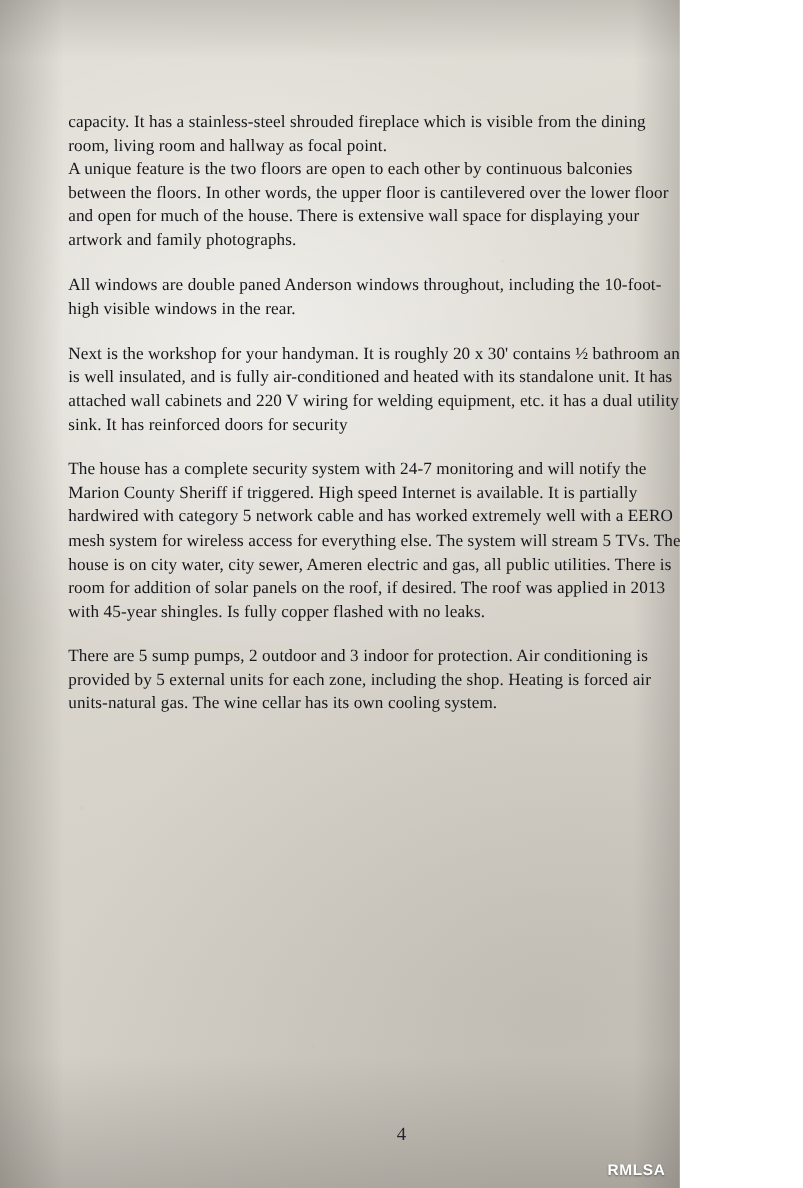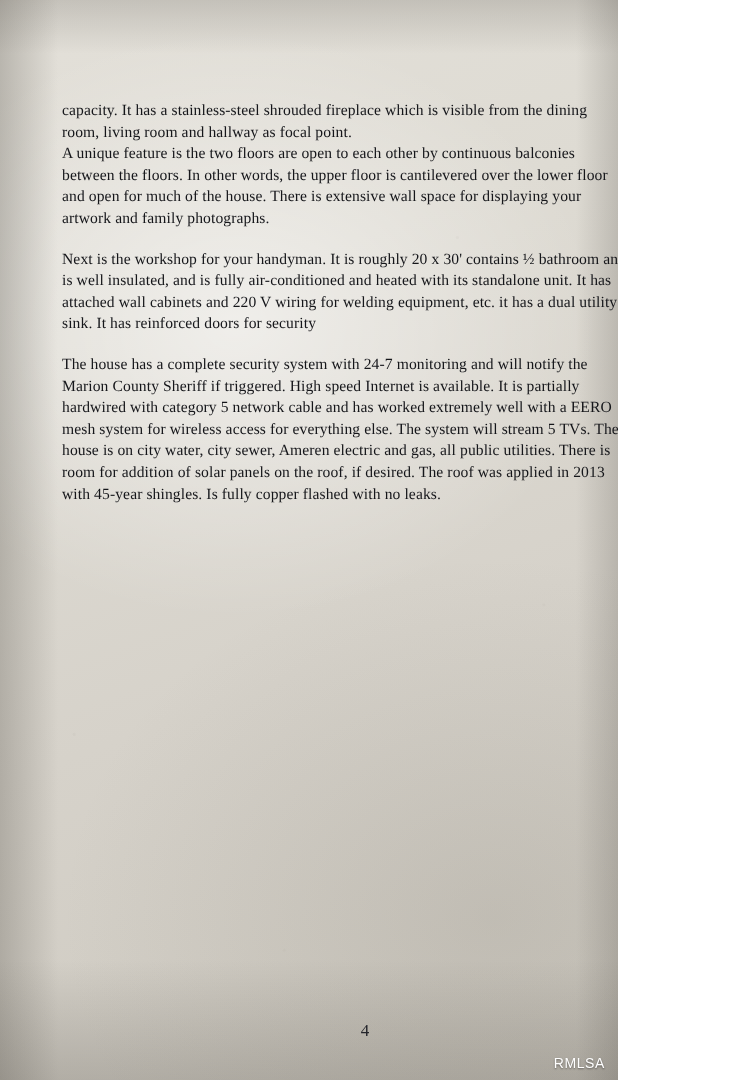--- a/index.html
+++ b/index.html
@@ -94,21 +94,21 @@
     font-size: 17px;
     color: #23242a;
   }
 
   .watermark {
     position: absolute;
     right: 13px;
     bottom: 9px;
     font-family: "Liberation Sans", sans-serif;
     font-size: 14px;
-    font-weight: 400;
+    font-weight: 700;
     letter-spacing: 0.6px;
     color: #ffffff;
     text-shadow: 0 1px 2px rgba(0,0,0,0.45);
   }
 
   
   .speckle {
     position: absolute;
     inset: 0;
     pointer-events: none;
@@ -127,20 +127,22 @@
 
   <div class="shade-top"></div>
   <div class="shade-left"></div>
   <div class="shade-right"></div>
   <div class="shade-bottom"></div>
   <div class="crease"></div>
   <div class="speckle"></div>
 
   <div id="text-body">
     <p>capacity.  It has a stainless-steel shrouded fireplace which is visible from the dining room, living room and hallway as focal point.<br>A unique feature is the two floors are open to each other by continuous balconies between the floors. In other words, the upper floor is cantilevered over the lower floor and open for much of the house. There is extensive wall space for displaying your artwork and family photographs.</p>
+    <p>All windows are double paned Anderson windows throughout, including the 10-foot-high visible windows in the rear.</p>
     <p>Next is the workshop for your handyman.  It is roughly 20 x 30' contains ½ bathroom and is well insulated, and is fully air-conditioned and heated with its standalone unit.  It has attached wall cabinets and 220 V wiring for welding equipment, etc. it has a dual utility sink.  It has reinforced doors for security</p>
     <p>The house has a complete security system with 24-7 monitoring and will notify the Marion County Sheriff if triggered.  High speed Internet is available.  It is partially hardwired with category 5 network cable and has worked extremely well with a EERO mesh system for wireless access for everything else.  The system will stream 5 TVs.  The house is on city water, city sewer, Ameren electric and gas, all public utilities.  There is room for addition of solar panels on the roof, if desired.  The roof was applied in 2013 with 45-year shingles.  Is fully copper flashed with no leaks.</p>
+    <p>There are 5 sump pumps, 2 outdoor and 3 indoor for protection.  Air conditioning is provided by 5 external units for each zone, including the shop.  Heating is forced air units-natural gas.  The wine cellar has its own cooling system.</p>
   </div>
 
   <div class="page-number">4</div>
   <div class="watermark">RMLSA</div>
 
 </div>
 
 </body></html>

